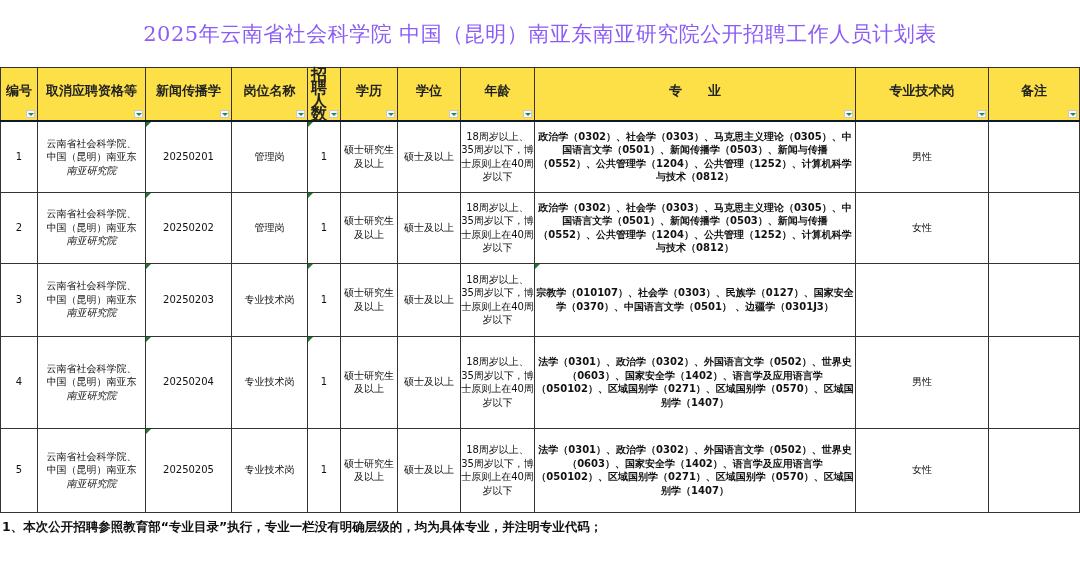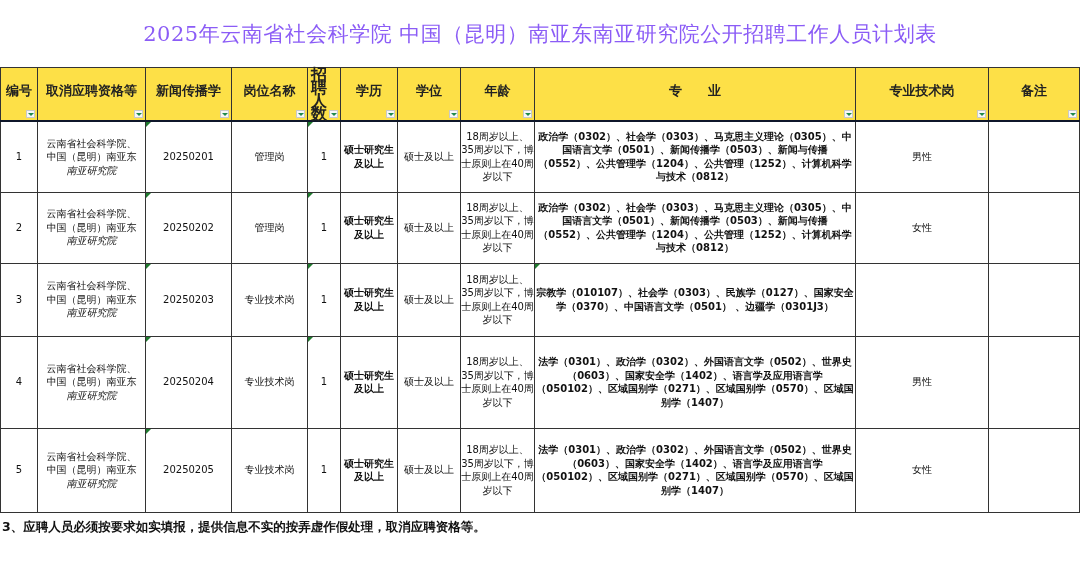--- a/index.html
+++ b/index.html
@@ -17,21 +17,21 @@
                   border-bottom:2px solid #0f172a; }
   th .lbl { display:block; padding-bottom:6px; }
   th .lbl.two { font-size:16px; line-height:13px; padding-bottom:0; text-align:left; padding-left:3px; }
   .dd { position:absolute; right:2px; bottom:2px; width:9px; height:8px;
         border:1px solid #c9c9c9; background:#f7f7f7; box-sizing:border-box; }
   .dd::after { content:""; position:absolute; left:1px; top:2px;
                border-left:3px solid transparent; border-right:3px solid transparent;
                border-top:3px solid #1f8a4c; }
   .tri { position:absolute; left:0; top:0; width:0; height:0;
          border-top:5px solid #1f7a2e; border-right:5px solid transparent; }
-  td.left { text-align:left; padding:0 3px;font-weight:bold; }
+  td.left { text-align:left; padding:0 3px; }
   td.unit { text-align:left; padding:0 3px; }
   td.unit span { display:block; }
   td.unit .c { text-align:center;font-style:italic; }
   td.age { text-align:left; padding:0 2px; font-size:10px; line-height:14px; }
   td.major { text-align:left; padding:0 3px; font-size:10px; line-height:13.5px;font-weight:bold; }
   .notes { position:absolute; left:2px; top:518px; font-size:12.5px; line-height:17px;
            font-weight:bold; color:#111; }
 </style>
 </head>
 <body>
@@ -184,14 +184,14 @@
       <td>硕士及以上</td>
       <td class="age">18周岁以上、35周岁以下，博士原则上在40周岁以下</td>
       <td class="major">法学（0301）、政治学（0302）、外国语言文学（0502）、世界史（0603）、国家安全学（1402）、语言学及应用语言学（050102）、区域国别学（0271）、区域国别学（0570）、区域国别学（1407）</td>
       <td>女性</td>
       <td></td>
     </tr>
   </tbody>
 </table>
 
 <div class="notes">
-  <div>3、应聘人员必须按要求如实填报，提供信息不实的按弄虚作假处理，取消应聘资格等。</div>
+  <div>1、本次公开招聘参照教育部“专业目录”执行，专业一栏没有明确层级的，均为具体专业，并注明专业代码；</div>
 </div>
 
 </body></html>

